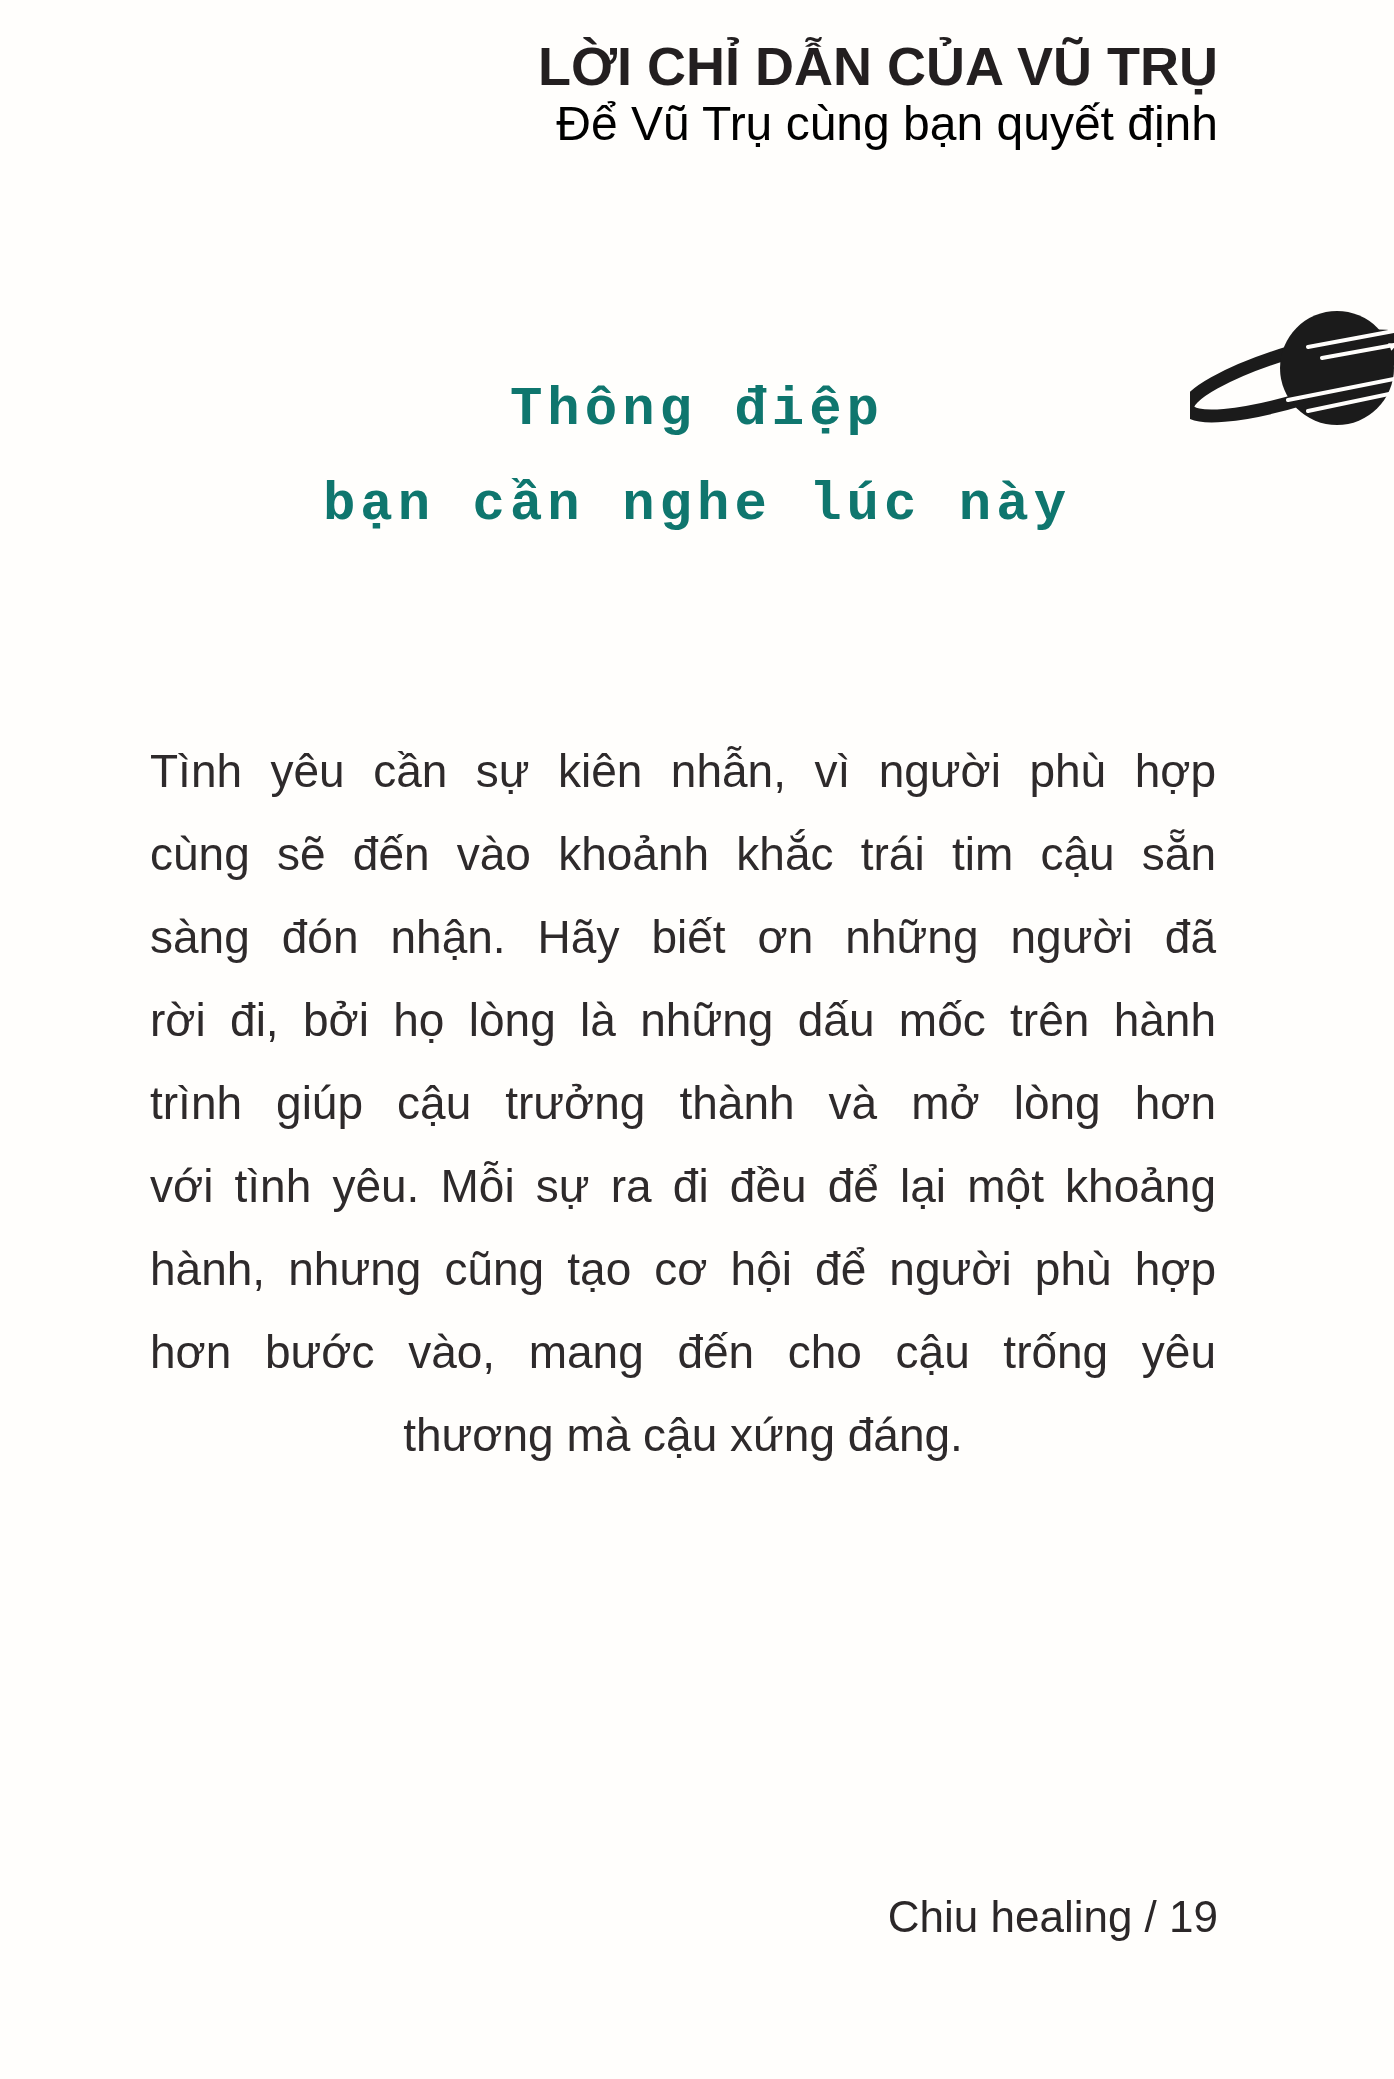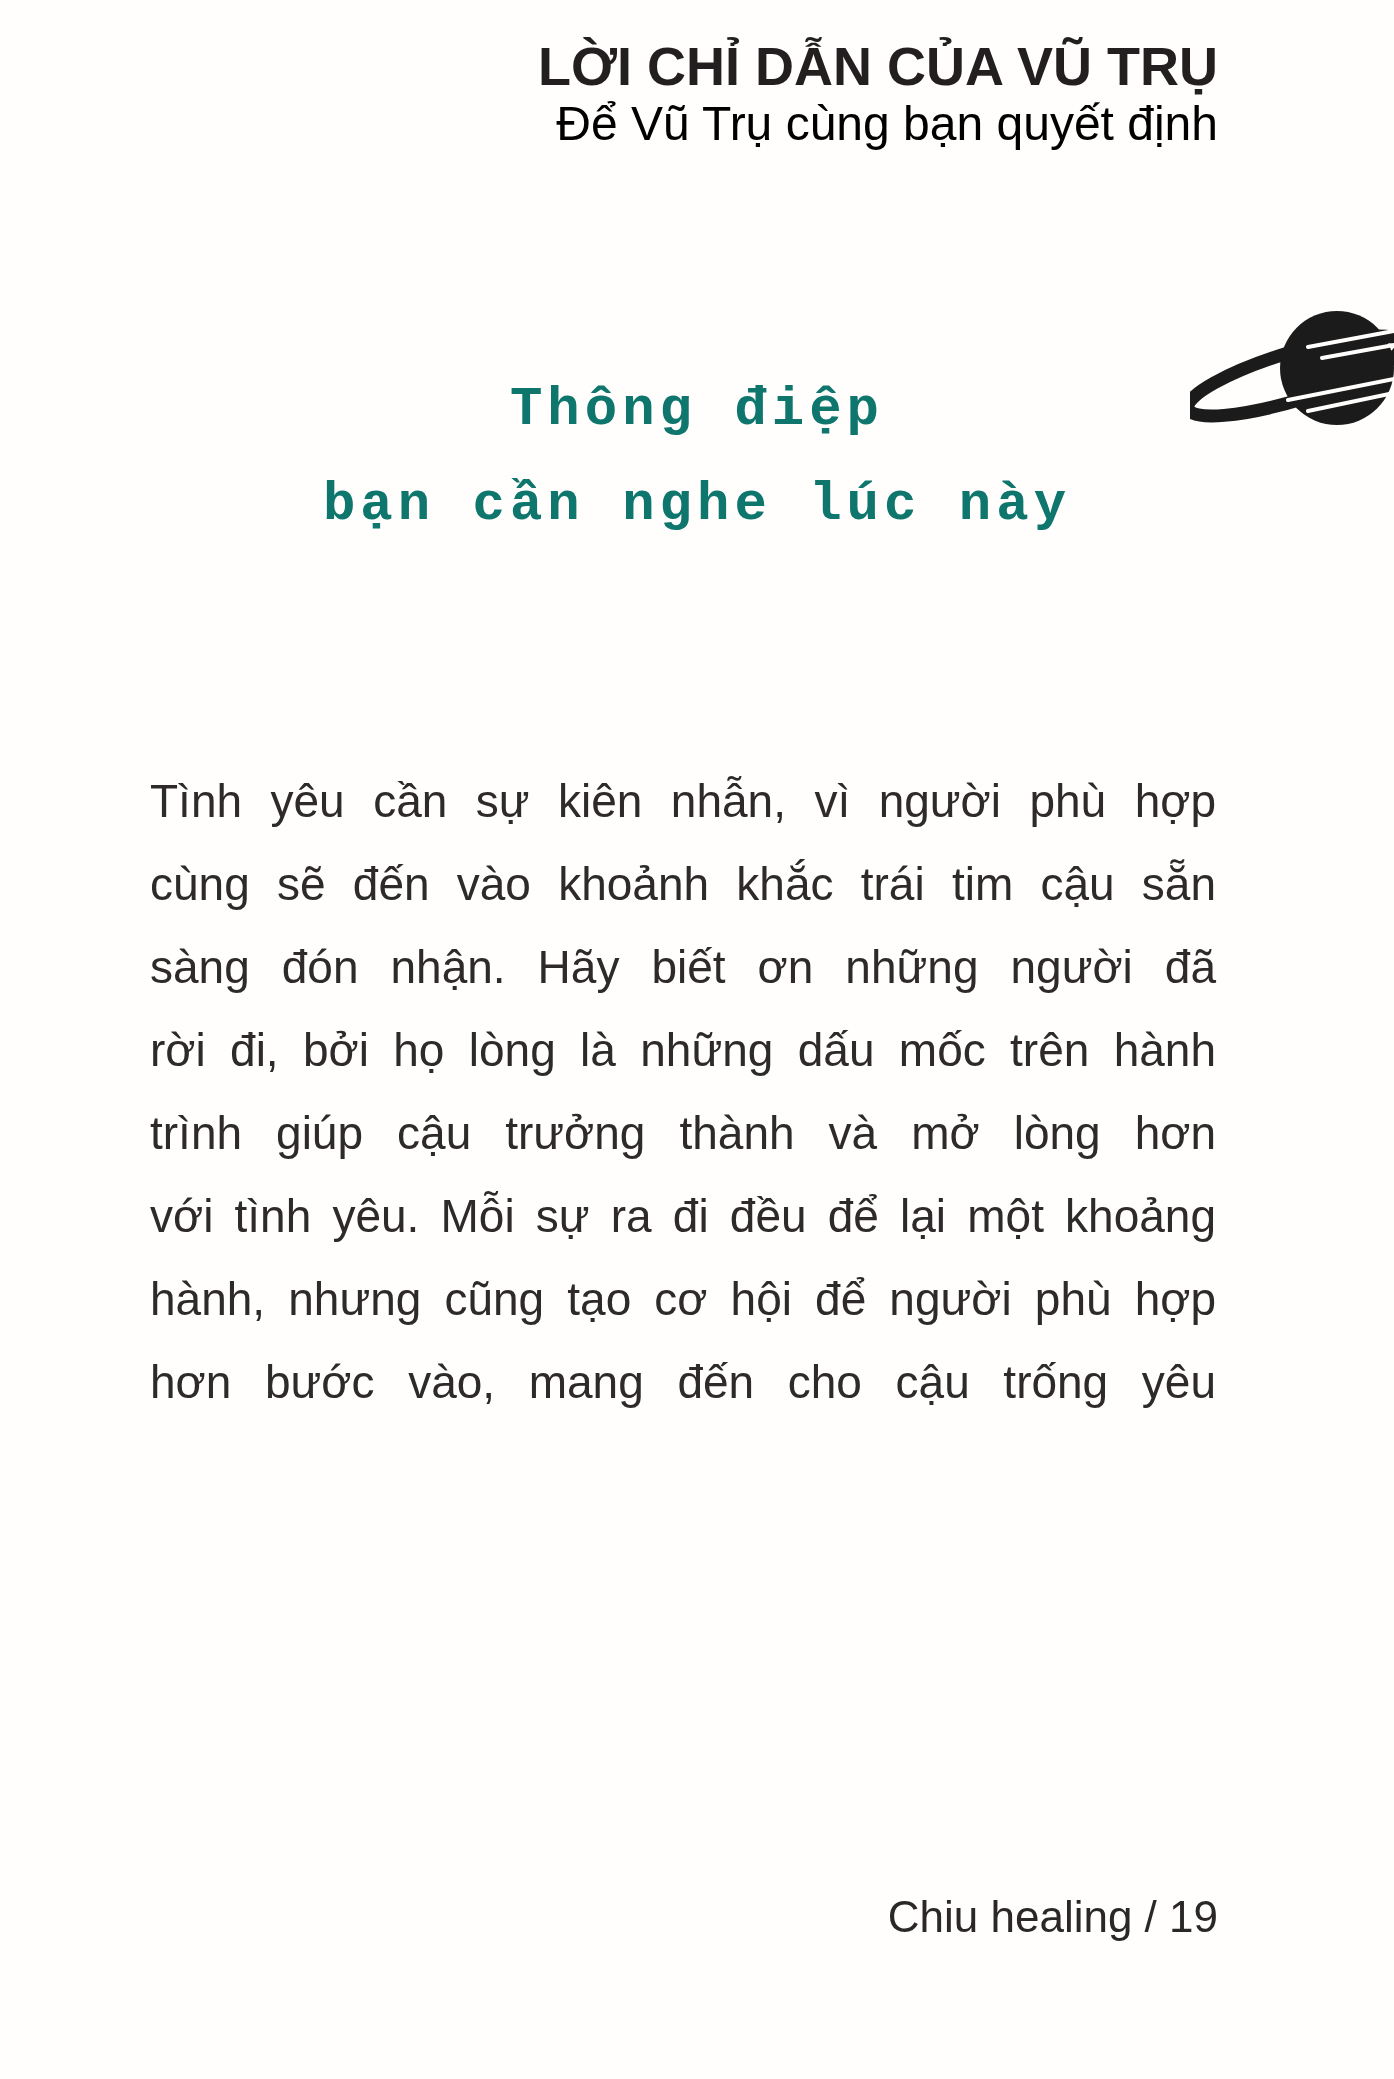--- a/index.html
+++ b/index.html
@@ -28,21 +28,21 @@
   }
   .chapter-title .t-line{
     font-size:54px;line-height:95px;letter-spacing:5px;white-space:nowrap;
   }
   
   .planet-wrap{
     position:absolute;left:1190px;top:300px;width:204px;height:140px;
   }
   
   .body-text{
-    position:absolute;left:150px;top:760px;width:1066px;
+    position:absolute;left:150px;top:730px;width:1066px;
     font-size:46px;color:#2e2a2b;
   }
   .body-text .b-line{
     height:83px;line-height:83px;white-space:normal;
     text-align:justify;text-align-last:justify;
   }
   .body-text .b-line.last{
     text-align:center;text-align-last:center;
   }
   
@@ -82,17 +82,18 @@
 
 <div class="body-text">
   <div class="b-line">Tình yêu cần sự kiên nhẫn, vì người phù hợp</div>
   <div class="b-line">cùng sẽ đến vào khoảnh khắc trái tim cậu sẵn</div>
   <div class="b-line">sàng đón nhận. Hãy biết ơn những người đã</div>
   <div class="b-line">rời đi, bởi họ lòng là những dấu mốc trên hành</div>
   <div class="b-line">trình giúp cậu trưởng thành và mở lòng hơn</div>
   <div class="b-line">với tình yêu. Mỗi sự ra đi đều để lại một khoảng</div>
   <div class="b-line">hành, nhưng cũng tạo cơ hội để người phù hợp</div>
   <div class="b-line">hơn bước vào, mang đến cho cậu trống yêu</div>
+  <div class="b-line last">thương mà cậu xứng đáng.</div>
 </div>
 
 <div class="page-footer">
   <span>Chiu healing / 19</span>
 </div>
 
 </body></html>

